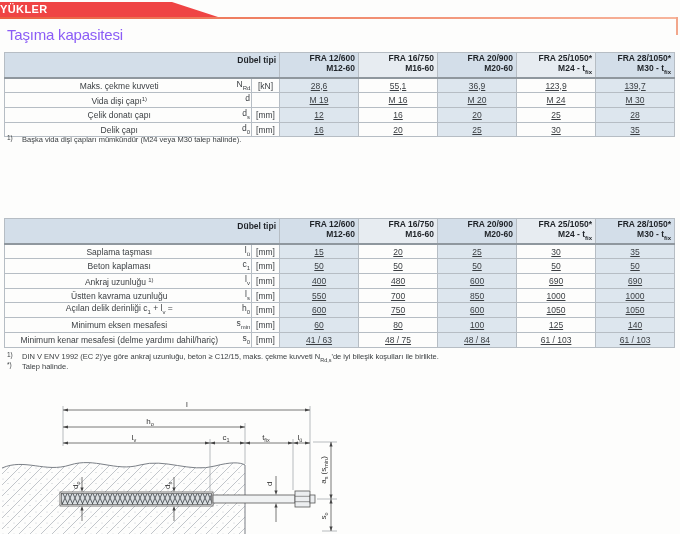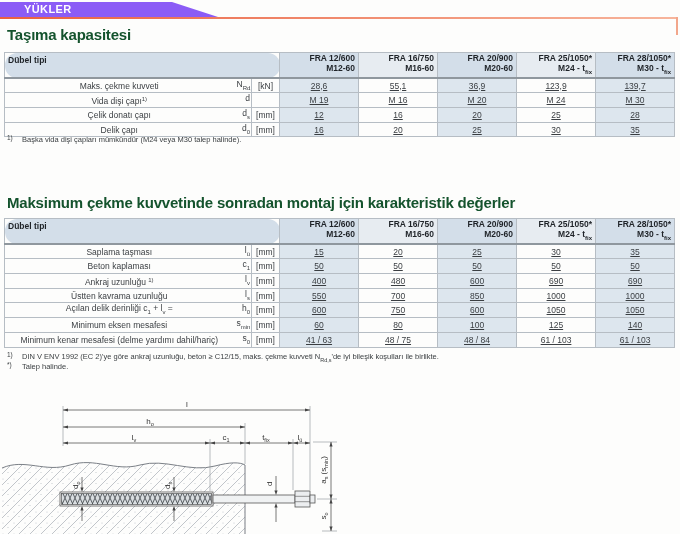--- a/index.html
+++ b/index.html
@@ -1,41 +1,41 @@
 <!DOCTYPE html>
 <html><head>
 <meta charset="utf-8">
 <style>
   html,body{margin:0;padding:0;background:#e9e9e9;}
   #page{position:relative;width:680px;height:534px;background:#fdfdfc;overflow:hidden;
         font-family:"Liberation Sans",sans-serif;color:#2c2f33;}
 
   
-  #banner{position:absolute;left:0;top:2px;width:218px;height:28px;background:#8b5cf6;
+  #banner{position:absolute;left:0;top:2px;width:218px;height:28px;background:#ef4444;
           clip-path:polygon(0 0,172px 0,218px 15px,0 15px);
-          color:#fff;font-weight:bold;font-size:11px;line-height:15px;padding-left:24px;
+          color:#fff;font-weight:bold;font-size:11px;line-height:15px;padding-left:0;
           box-sizing:border-box;letter-spacing:.4px;}
   .accent-line{position:absolute;left:0;top:17px;width:678px;height:2px;
           background:linear-gradient(to right,#ea6040,#f7b59c);}
   .accent-vline{position:absolute;left:676px;top:17px;width:2px;height:18px;background:#f2a68b;}
 
-  .sec-title{position:absolute;left:7px;font-size:15px;font-weight:bold;color:#14532d;
+  .sec-title{position:absolute;left:7px;font-size:15px;font-weight:normal;color:#8b5cf6;
           letter-spacing:-0.2px;white-space:nowrap;}
   #title1{top:26px;} #title2{top:194px;}
 
   
   table.datatable{position:absolute;left:4px;border-collapse:collapse;table-layout:fixed;
           width:670px;font-size:8.5px;}
   #t1{top:52px;} #t2{top:218px;}
   .datatable th,.datatable td{border:1px solid #b6bdc4;padding:0 3px;box-sizing:border-box;
           white-space:nowrap;overflow:hidden;}
   .datatable{border:1px solid #8f979e;}
   .datatable thead th{height:24px;font-weight:bold;color:#1f2328;border-bottom:2px solid #8f979e;
           font-size:8.5px;line-height:10px;}
-  .hlabel{text-align:left;vertical-align:top;padding-top:2px !important;background:#d3dee9;border-radius:12px;}
+  .hlabel{text-align:right;vertical-align:top;padding-top:2px !important;background:#d3dee9;}
   .hcol{text-align:right;}
   .hshade{background:#d3dee9;}
   .hlight{background:#e7ecf1;margin-left:19px;}
   .datatable tbody td{height:11px;line-height:10px;color:#3a3e42;}
   td.lbl{text-align:center;border-right:0;}
   td.sym{text-align:right;border-left:0;padding-right:1px;}
   td.unit{text-align:center;padding:0 1px;}
   td.val{text-align:center;text-decoration:underline;}
   td.shade{background:#dde6ee;}
   sub{font-size:6px;} sup.rfn{font-size:6px;vertical-align:3px;}
@@ -143,21 +143,20 @@
         <td class="val">30</td>
         <td class="val shade">35</td>
       </tr>
     </tbody>
   </table>
 
   <div id="fn1" class="fnote">
     <span class="fmark">1)</span><span>Başka vida dişi çapları mümkündür (M24 veya M30 talep halinde).</span>
   </div>
 
-  <div id="title2" class="sec-title">Maksimum çekme kuvvetinde sonradan montaj için karakteristik değerler</div>
 
   <table id="t2" class="datatable">
     <colgroup>
       <col style="width:229px">
         <col style="width:18px">
         <col style="width:28px">
       <col style="width:79px">
         <col style="width:79px">
         <col style="width:79px">
         <col style="width:79px">

